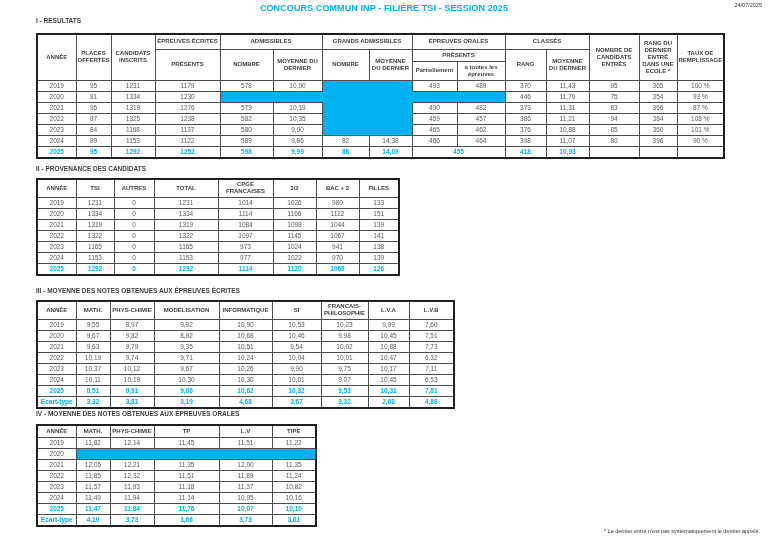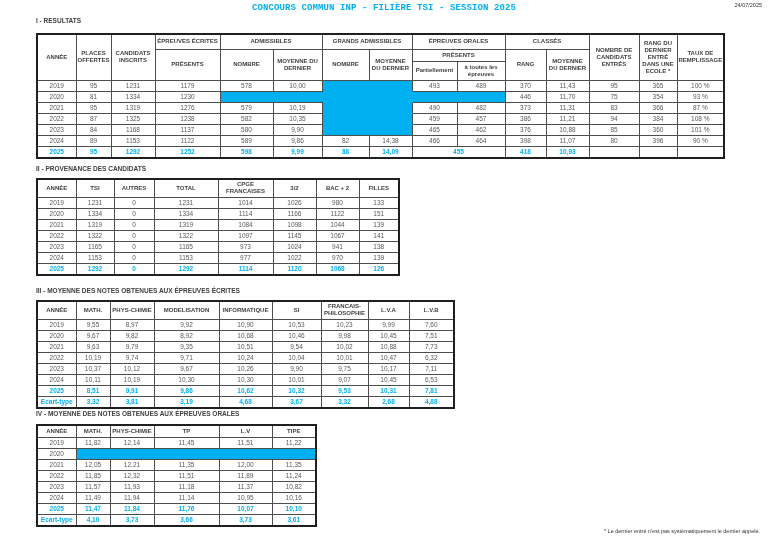--- a/index.html
+++ b/index.html
@@ -3,21 +3,21 @@
 <meta charset="utf-8">
 <style>
   * { box-sizing: border-box; }
   html,body { margin:0; padding:0; }
   body {
     width:768px; height:543px; background:#ffffff; position:relative;
     font-family:"Liberation Sans", sans-serif; overflow:hidden;
   }
   .doc-title {
     position:absolute; top:3px; left:0; right:0; text-align:center;
-    color:#00b0f0; font-weight:bold; font-size:9px; letter-spacing:.1px;font-family:Liberation Mono, monospace;
+    color:#00b0f0; font-weight:bold; font-size:9px; letter-spacing:.1px;
   }
   .doc-date { position:absolute; top:2px; right:6px; font-size:5.5px; color:#333; }
   .sec-title { position:absolute; left:36px; font-size:6.5px; font-weight:bold; color:#404040; }
   #sec1 { top:17px; } #sec2 { top:165px; } #sec3 { top:287px; } #sec4 { top:410px; }
   .footnote { position:absolute; top:528px; right:8px; font-size:5.5px; color:#333; }
 
   table {
     position:absolute; left:36px; border-collapse:collapse; table-layout:fixed;
     background:#fff; border:2px solid #1f1f1f;
   }

